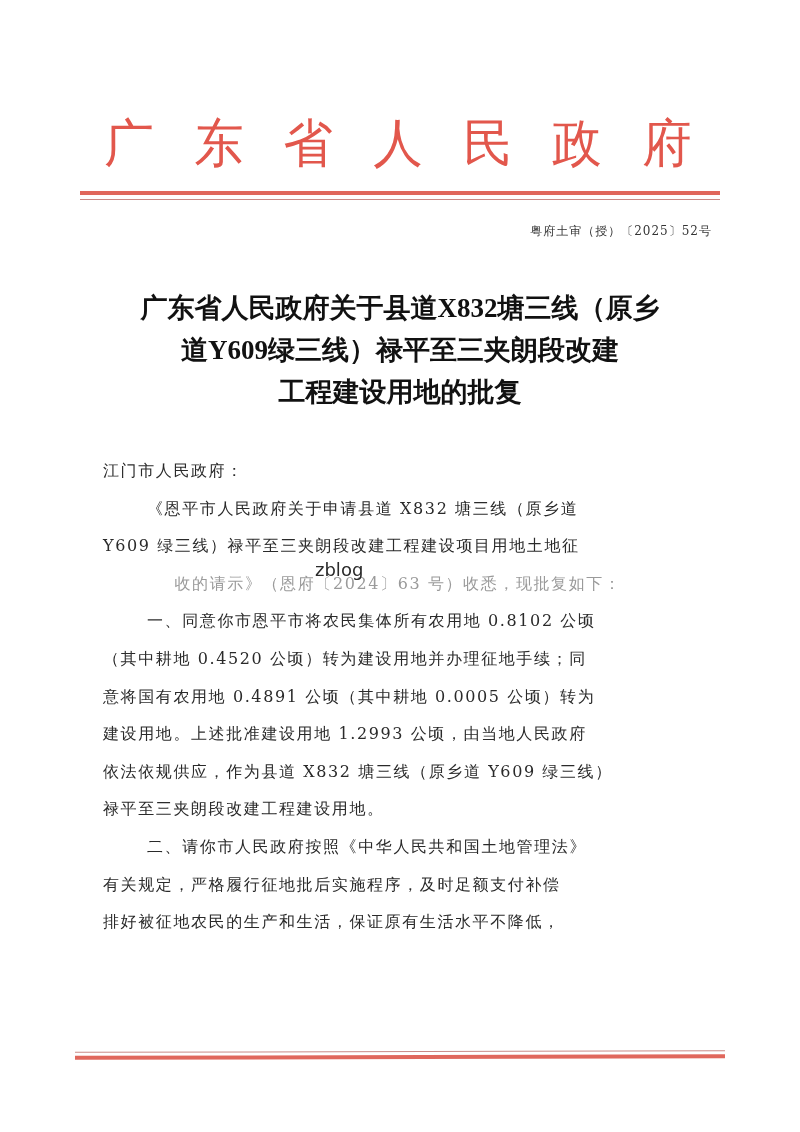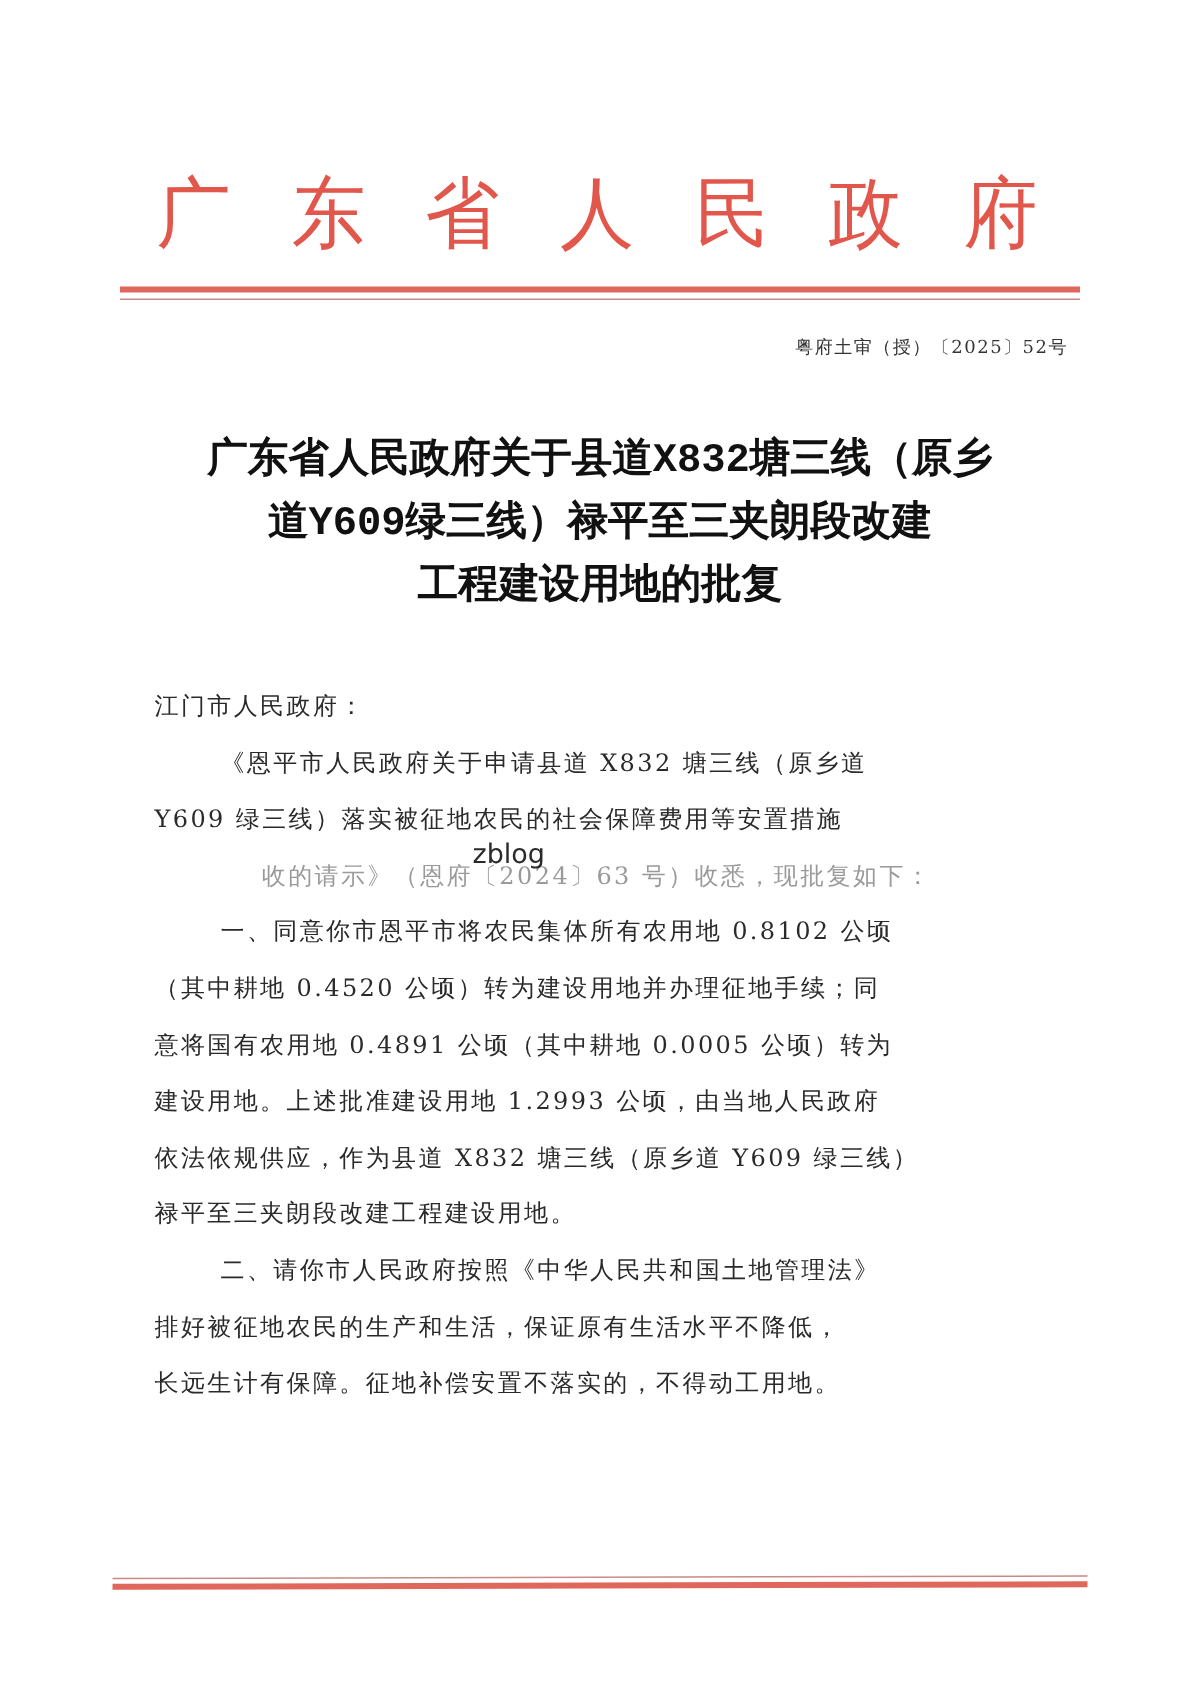--- a/index.html
+++ b/index.html
@@ -64,21 +64,21 @@
       line-height: 24px;
       color: #333333;
       letter-spacing: 1px;
     }
     .title {
       position: absolute;
       left: 80px;
       top: 287px;
       width: 640px;
       text-align: center;
-      font-family: Liberation Mono, monospace;
+      font-family: Liberation Serif, serif;
       font-weight: bold;
       font-size: 27px;
       line-height: 42px;
       color: #111111;
     }
     .title div { white-space: nowrap; }
     .body {
       position: absolute;
       left: 103px;
       top: 452px;
@@ -146,37 +146,37 @@
     <div>广东省人民政府关于县道X832塘三线（原乡</div>
     <div>道Y609绿三线）禄平至三夹朗段改建</div>
     <div>工程建设用地的批复</div>
   </div>
 
   <div class="body">
     <div class="line">江门市人民政府：</div>
 
     <div>
       <div class="line indent">《恩平市人民政府关于申请县道 X832 塘三线（原乡道</div>
-      <div class="line">Y609 绿三线）落实被征地农民的社会保障费用等安置措施</div>
+      <div class="line">Y609 绿三线）禄平至三夹朗段改建工程建设项目用地土地征</div>
       <div class="line faded">收的请示》（恩府〔2024〕63 号）收悉，现批复如下：</div>
     </div>
 
     <div>
       <div class="line indent">一、同意你市恩平市将农民集体所有农用地 0.8102 公顷</div>
       <div class="line">（其中耕地 0.4520 公顷）转为建设用地并办理征地手续；同</div>
       <div class="line">意将国有农用地 0.4891 公顷（其中耕地 0.0005 公顷）转为</div>
       <div class="line">建设用地。上述批准建设用地 1.2993 公顷，由当地人民政府</div>
       <div class="line">依法依规供应，作为县道 X832 塘三线（原乡道 Y609 绿三线）</div>
       <div class="line">禄平至三夹朗段改建工程建设用地。</div>
     </div>
 
     <div>
       <div class="line indent">二、请你市人民政府按照《中华人民共和国土地管理法》</div>
+      <div class="line">有关规定，严格履行征地批后实施程序，及时足额支付补偿</div>
       <div class="line">排好被征地农民的生产和生活，保证原有生活水平不降低，</div>
-      <div class="line">长远生计有保障。征地补偿安置不落实的，不得动工用地。</div>
     </div>
   </div>
 
   <div class="watermark">zblog</div>
 
   <div class="rule-bottom-thin"></div>
   <div class="rule-bottom-thick"></div>
 </div>
 
 </body></html>

